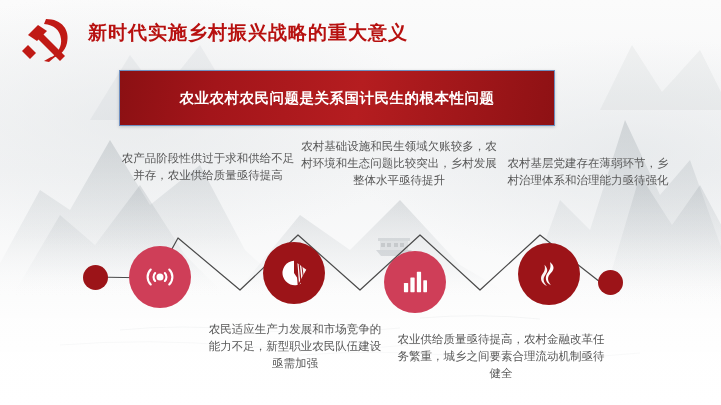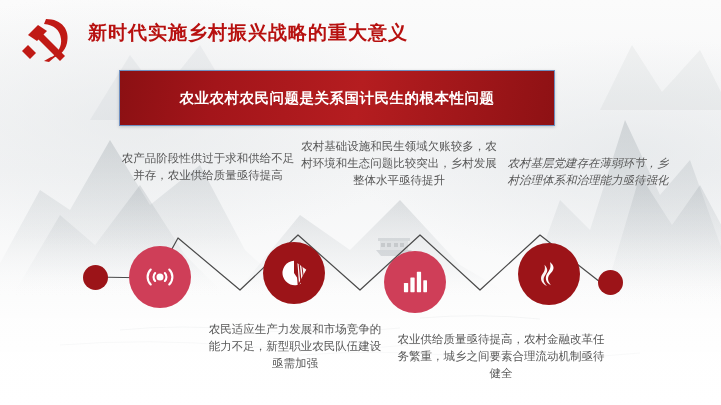--- a/index.html
+++ b/index.html
@@ -207,18 +207,18 @@
           <path d="M9 5 C13 9 13 12 10 16 C7 20 8 24 12 28 C5 25 4 19 7 15 C10 11 10 8 9 5 Z" opacity="0.95"></path>
         </g>
       </svg>
     </span>
   </div>
 
   <div class="node dot c-dark" style="left:598px;top:270px;"></div>
 
   <div class="cap top" style="left:78px;top:150px;width:180px;">农产品阶段性供过于求和供给不足并存，农业供给质量亟待提高</div>
   <div class="cap top" style="left:258px;top:138px;width:202px;">农村基础设施和民生领域欠账较多，农村环境和生态问题比较突出，乡村发展整体水平亟待提升</div>
-  <div class="cap top" style="left:462px;top:155px;width:172px;font-style:italic;">农村基层党建存在薄弱环节，乡村治理体系和治理能力亟待强化</div>
+  <div class="cap top" style="left:462px;top:155px;width:172px;">农村基层党建存在薄弱环节，乡村治理体系和治理能力亟待强化</div>
 
   <div class="cap bottom" style="left:160px;top:321px;width:176px;margin-left:47px;">农民适应生产力发展和市场竞争的能力不足，新型职业农民队伍建设亟需加强</div>
   <div class="cap bottom" style="left:392px;top:331px;width:218px;">农业供给质量亟待提高，农村金融改革任务繁重，城乡之间要素合理流动机制亟待健全</div>
 
 </div>
 
 </body></html>

